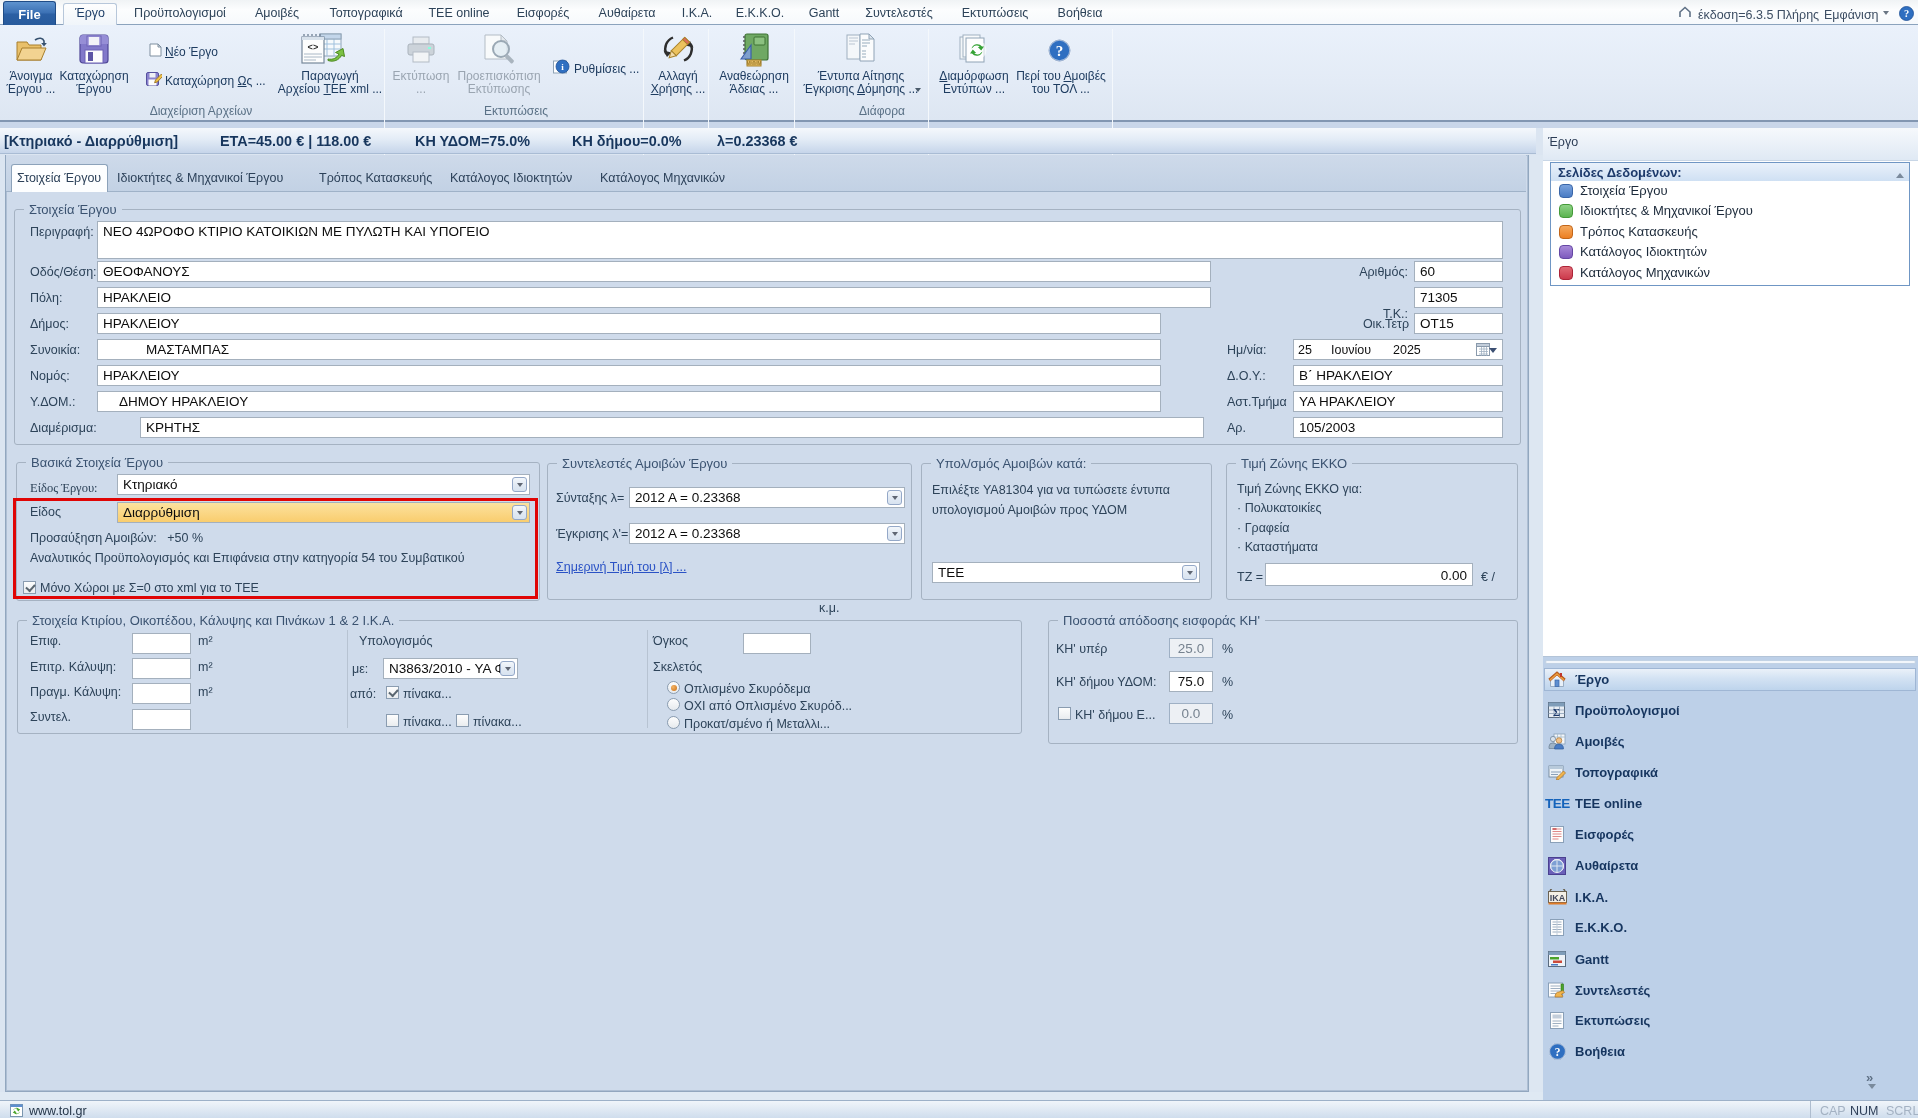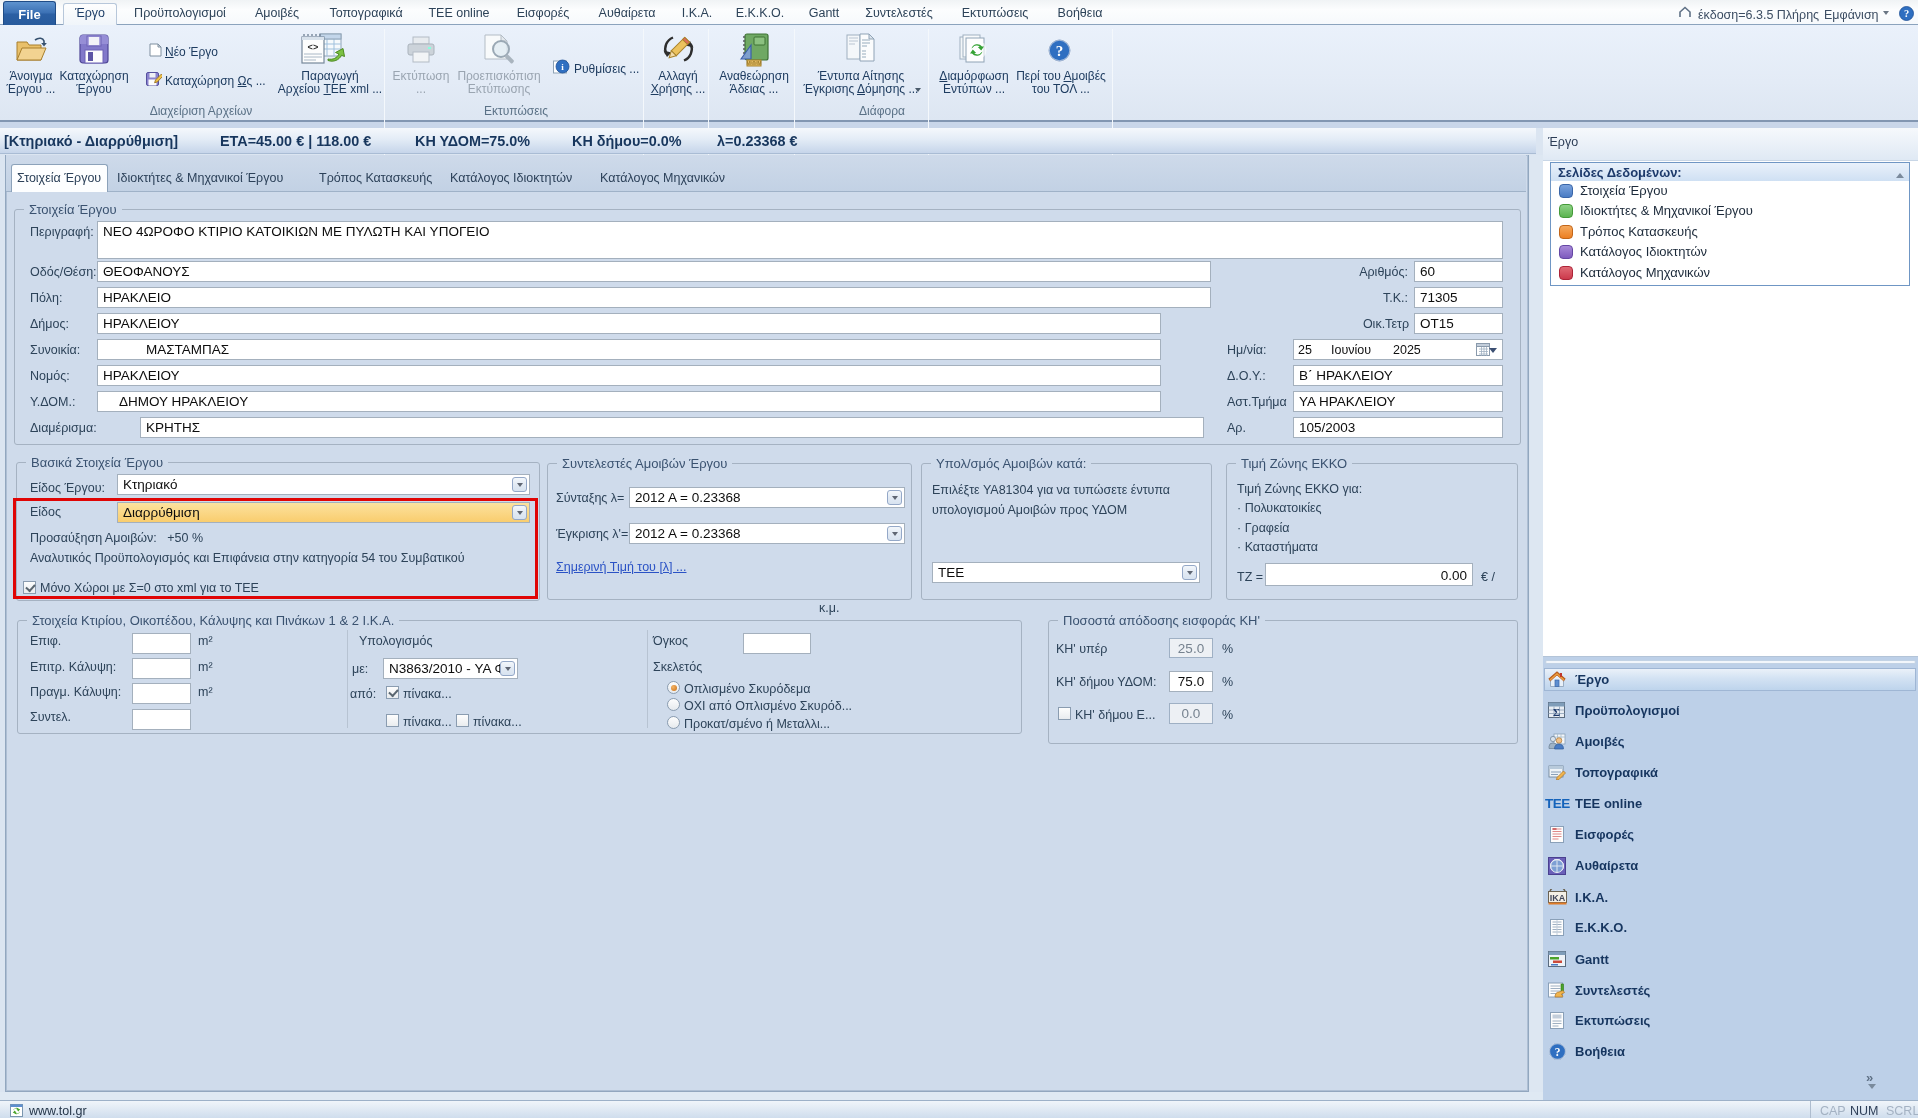--- a/index.html
+++ b/index.html
@@ -215,21 +215,21 @@
 <div class="in" style="left:97px;top:339px;width:1064px;height:21px;padding-left:48px;">ΜΑΣΤΑΜΠΑΣ</div>
 <div class="t" style="left:30px;top:369px;">Νομός:</div>
 <div class="in" style="left:97px;top:365px;width:1064px;height:21px;">ΗΡΑΚΛΕΙΟΥ</div>
 <div class="t" style="left:30px;top:395px;">Υ.ΔΟΜ.:</div>
 <div class="in" style="left:97px;top:391px;width:1064px;height:21px;padding-left:21px;">ΔΗΜΟΥ ΗΡΑΚΛΕΙΟΥ</div>
 <div class="t" style="left:30px;top:421px;">Διαμέρισμα:</div>
 <div class="in" style="left:97px;top:417px;width:1064px;height:21px;margin-left:43px;">ΚΡΗΤΗΣ</div>
 
 <div class="t" style="left:1408px;top:265px;transform:translateX(-100%);">Αριθμός:</div>
 <div class="in" style="left:1414px;top:261px;width:89px;height:21px;">60</div>
-<div class="t" style="left:1408px;top:291px;transform:translateX(-100%);">Τ.Κ.:</div>
+<div class="t" style="left:1408px;top:307px;transform:translateX(-100%);">Τ.Κ.:</div>
 <div class="in" style="left:1414px;top:287px;width:89px;height:21px;">71305</div>
 <div class="t" style="left:1409px;top:317px;transform:translateX(-100%);">Οικ.Τετρ</div>
 <div class="in" style="left:1414px;top:313px;width:89px;height:21px;">ΟΤ15</div>
 <div class="t" style="left:1227px;top:343px;">Ημ/νία:</div>
 <div class="in" style="left:1293px;top:339px;width:210px;height:21px;"></div>
 <div class="t" style="left:1298px;top:343px;color:#101010;">25</div>
 <div class="t" style="left:1331px;top:343px;color:#101010;">Ιουνίου</div>
 <div class="t" style="left:1393px;top:343px;color:#101010;">2025</div>
 <svg class="abs" style="left:1476px;top:342px" width="15" height="15" viewBox="0 0 15 15">
     <rect x="0.5" y="1.5" width="13" height="12" fill="#fff" stroke="#8a9aac" stroke-width="1"></rect>
@@ -240,21 +240,21 @@
 <div class="t" style="left:1227px;top:369px;">Δ.Ο.Υ.:</div>
 <div class="in" style="left:1293px;top:365px;width:210px;height:21px;">Β΄ ΗΡΑΚΛΕΙΟΥ</div>
 <div class="t" style="left:1227px;top:395px;">Αστ.Τμήμα</div>
 <div class="in" style="left:1293px;top:391px;width:210px;height:21px;">ΥΑ ΗΡΑΚΛΕΙΟΥ</div>
 <div class="t" style="left:1227px;top:421px;">Αρ.</div>
 <div class="in" style="left:1293px;top:417px;width:210px;height:21px;">105/2003</div>
 
 <div class="gb" style="left:16px;top:462px;width:524px;height:139px;">
     <span>Βασικά Στοιχεία Έργου</span>
   </div>
-<div class="t" style="left:30px;top:481px;">Είδος Έργου:</div>
+<div class="t" style="left:30px;top:481px;font-family:Liberation Serif, serif;">Είδος Έργου:</div>
 <div class="in" style="left:117px;top:474px;width:413px;height:21px;">Κτηριακό<div class="dd"></div></div>
 <div class="abs" style="left:13px;top:498px;width:525px;height:101px;border:3px solid #e00505;"></div>
 <div class="t" style="left:30px;top:505px;">Είδος</div>
 <div class="in" style="left:117px;top:502px;width:413px;height:21px;background:linear-gradient(#fce29f,#f9cd6e);">Διαρρύθμιση<div class="dd"></div></div>
 <div class="t" style="left:30px;top:531px;">Προσαύξηση Αμοιβών:&nbsp;&nbsp;&nbsp;+50 %</div>
 <div class="t" style="left:30px;top:551px;">Αναλυτικός Προϋπολογισμός και Επιφάνεια στην κατηγορία 54 του Συμβατικού</div>
 <div class="cbx c" style="left:23px;top:581px;"></div>
 <div class="t" style="left:40px;top:581px;">Μόνο Χώροι με Σ=0 στο xml για το ΤΕΕ</div>
 
 <div class="gb" style="left:547px;top:463px;width:365px;height:137px;">

